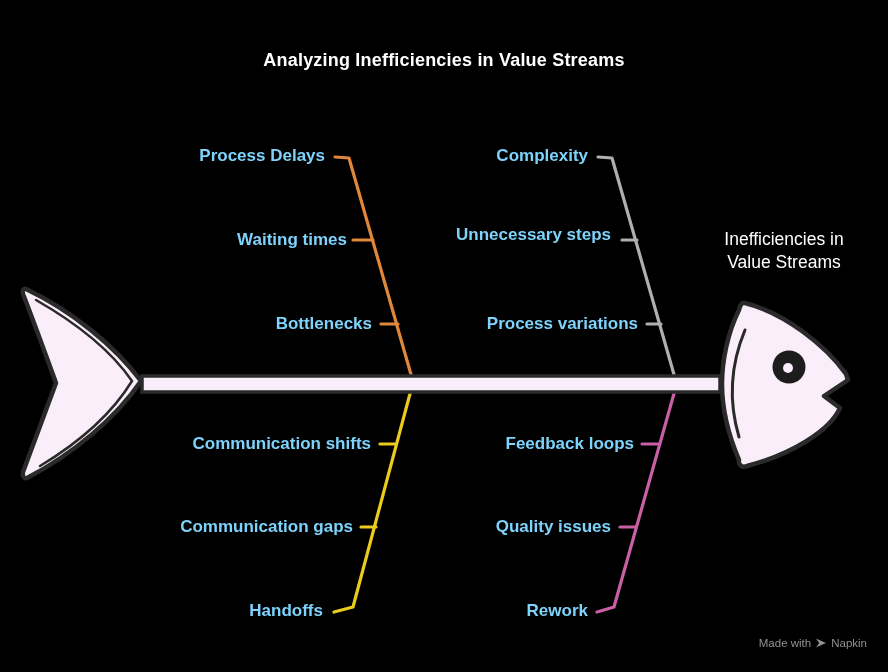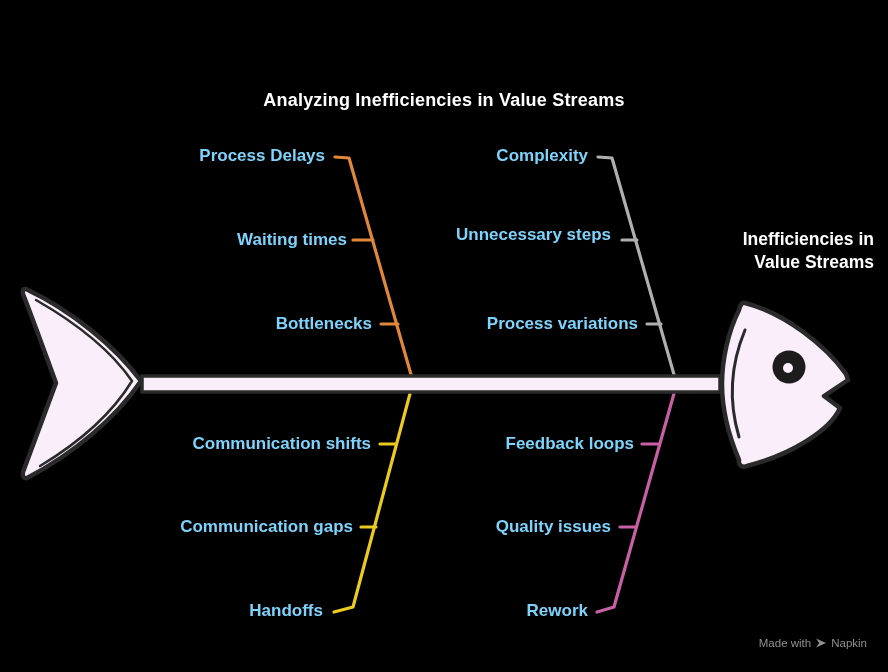--- a/index.html
+++ b/index.html
@@ -3,29 +3,29 @@
 <meta charset="utf-8">
 <style>
   html,body{margin:0;padding:0;background:#000;}
   .stage{
     position:relative;width:888px;height:672px;background:#000;overflow:hidden;
     font-family:"Liberation Sans",sans-serif;
   }
   .stage svg{position:absolute;left:0;top:0;}
   .title{
     position:absolute;left:0;top:50px;width:888px;text-align:center;
-    color:#fff;font-size:18px;font-weight:700;letter-spacing:.2px;margin-top:40px;
+    color:#fff;font-size:18px;font-weight:700;letter-spacing:.2px;
   }
   .cause{
     position:absolute;white-space:nowrap;color:#7dd3fc;
     font-size:17px;font-weight:700;line-height:20px;text-align:left;
   }
   .effect-label{
-    position:absolute;left:694px;top:228px;width:180px;text-align:right;
-    color:#fff;font-size:17.5px;font-weight:700;line-height:23px;
+    position:absolute;left:694px;top:228px;width:180px;text-align:center;
+    color:#fff;font-size:17.5px;font-weight:400;line-height:23px;
   }
   .watermark{
     position:absolute;right:21px;top:637px;display:flex;align-items:center;gap:4px;
     color:#909090;font-size:11.5px;font-weight:400;
   }
   .watermark svg{position:static;}
 </style>
 </head>
 <body>
 

